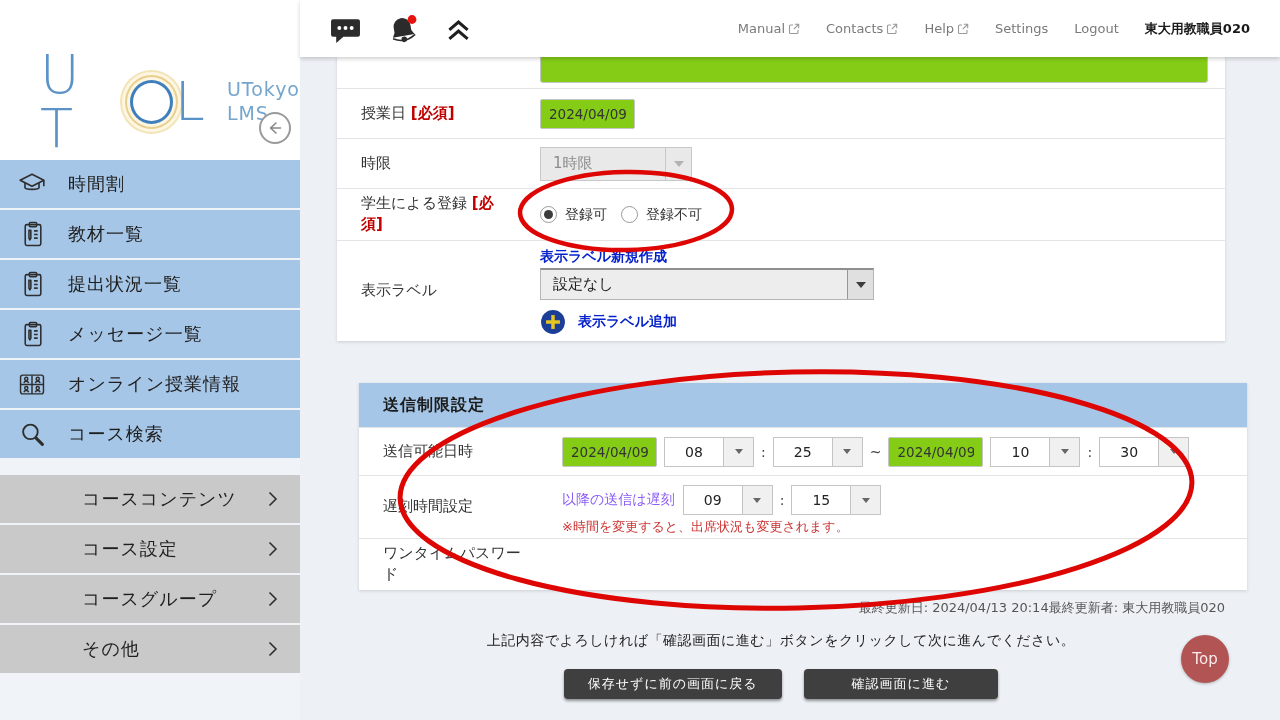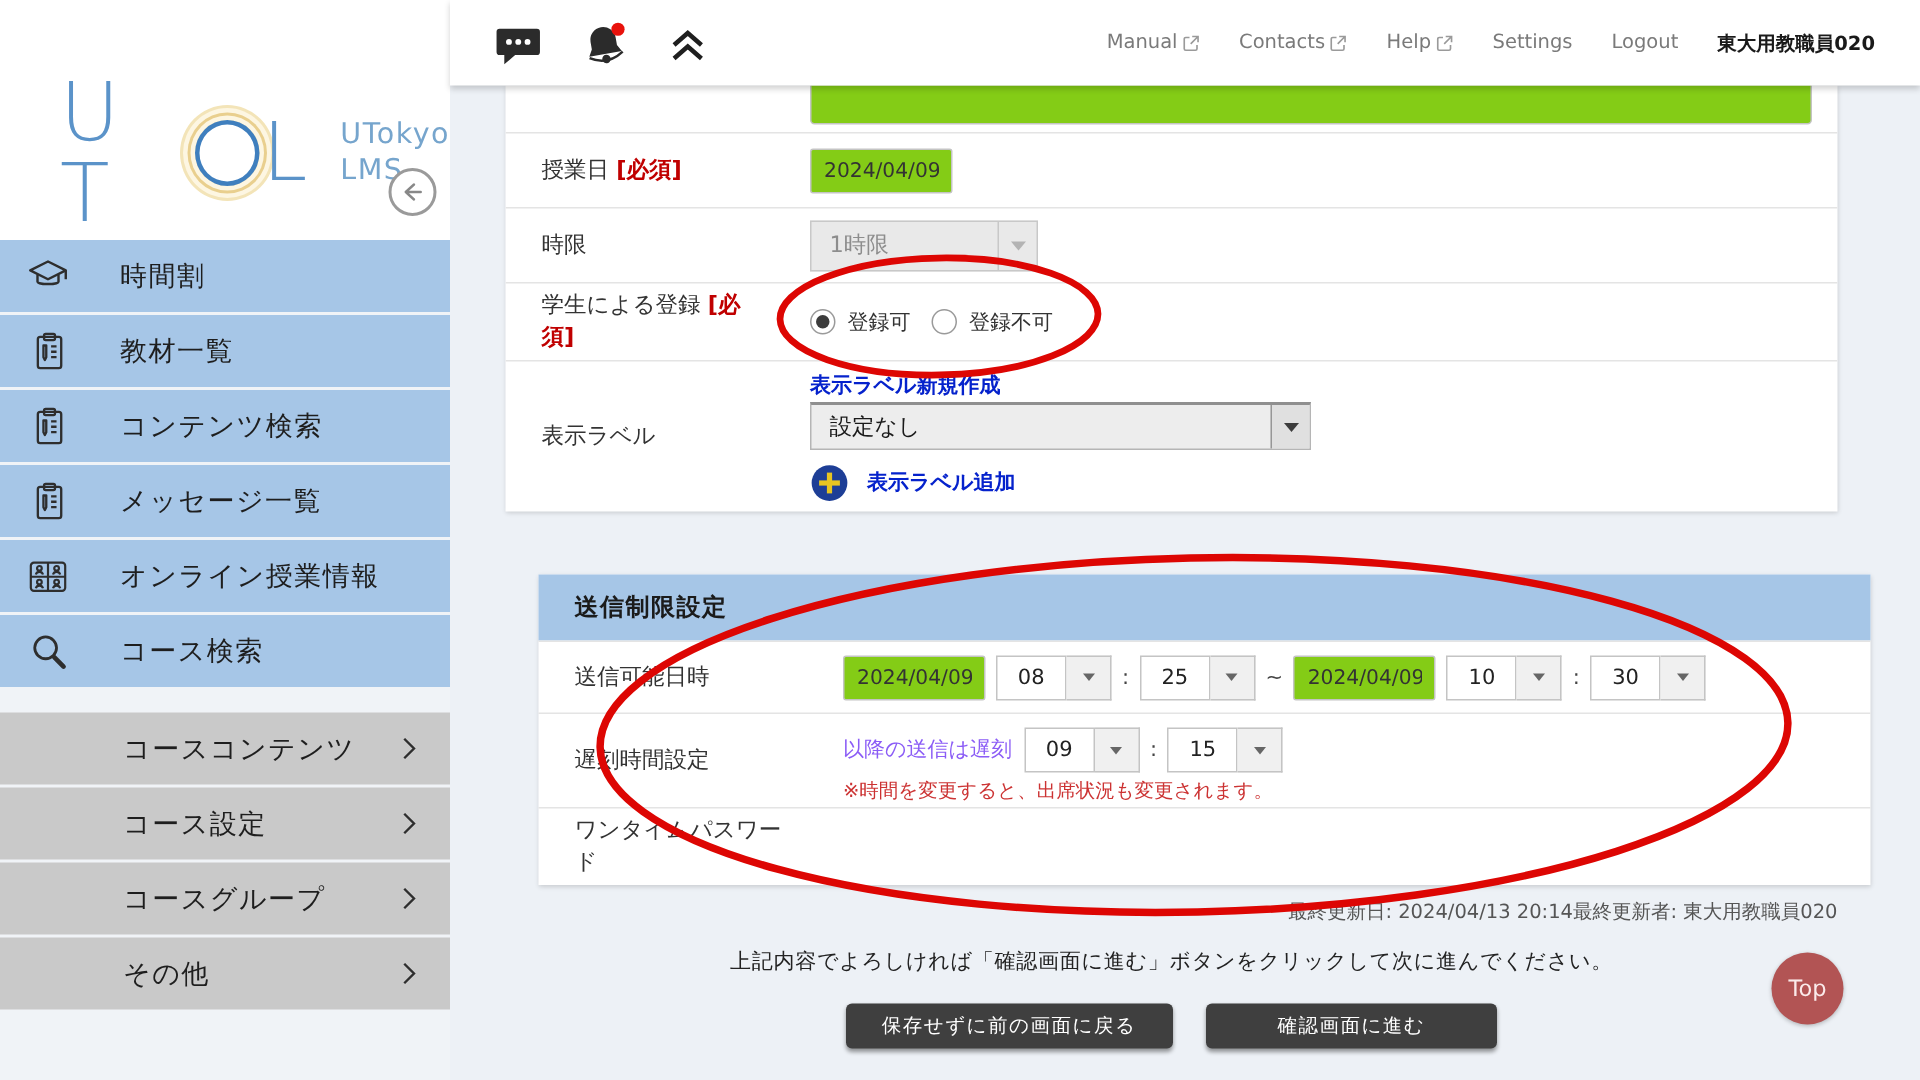--- a/index.html
+++ b/index.html
@@ -13,21 +13,21 @@
   .logo-letters { font-size:54px; font-weight:200; color:#5b93c9; letter-spacing:4px; line-height:1; }
   .logo-o { display:inline-block; width:44px; height:44px; border:3px solid #3f7fbe; border-radius:50%;
             vertical-align:-4px; margin:0 2px;
             box-shadow:0 0 0 3px #fdf6e2, 0 0 0 5px #e9cf8e, 0 0 0 8px #fdf6e2, 0 0 0 10px #f3e4b8; }
   .logo-sub { margin-left:18px; font-size:19px; color:#76a5cd; line-height:1.25; letter-spacing:1px; }
   .collapse-btn { position:absolute; right:9px; top:112px; width:32px; height:32px; border:2px solid #9a9a9a;
             border-radius:50%; background:#fff; display:flex; align-items:center; justify-content:center; cursor:pointer; }
   .side-item { position:relative; height:48px; margin-bottom:2px; background:#a6c6e7;
             display:flex; align-items:center; cursor:pointer; }
   .side-item .s-icon { width:64px; display:flex; justify-content:center; }
-  .side-item .s-label { font-size:18px; color:#1e1e1e; letter-spacing:1px; margin-left:16px; }
+  .side-item .s-label { font-size:18px; color:#1e1e1e; letter-spacing:1px; margin-left:4px; }
   .side-group2 { margin-top:17px; }
   .side-item.gray { background:#c9c9c9; }
   .side-item.gray .s-label { margin-left:82px; }
   .side-item.gray .chev { position:absolute; right:22px; top:16px; }
 
   
   #topbar { position:absolute; left:300px; top:0; width:980px; height:57px; background:#fff;
             box-shadow:0 2px 4px rgba(0,0,0,.18); z-index:6; }
   .tb-icons { position:absolute; left:30px; top:14px; display:flex; align-items:center; gap:26px; }
   .tb-icon { cursor:pointer; }
@@ -69,21 +69,21 @@
   .radio-opt { display:flex; align-items:center; gap:8px; cursor:pointer; }
   .radio-circle { width:17px; height:17px; border:1.5px solid #9a9a9a; border-radius:50%;
             display:flex; align-items:center; justify-content:center; background:#fff; }
   .radio-circle.sel::after { content:""; width:9px; height:9px; border-radius:50%; background:#3c3c3c; display:block; }
   .radio-text { font-size:14px; color:#333; }
 
   .blue-link { color:#0522cc; font-weight:bold; font-size:14px; cursor:pointer; text-decoration:none; }
 
   
   .spin { display:flex; align-items:stretch; height:30px; }
-  .spin .sp-val { width:47px; border:1px solid #c4c4c4; background:#fff; display:flex; align-items:center;
+  .spin .sp-val { width:60px; border:1px solid #c4c4c4; background:#fff; display:flex; align-items:center;
             justify-content:center; font-size:14px; color:#222; }
   .spin .sp-btn { width:30px; border:1px solid #c4c4c4; border-left:none; background:#f0f0f0;
             display:flex; align-items:center; justify-content:center; cursor:pointer; }
   .spin .tri { border-left-width:4px; border-right-width:4px; border-top-width:5px; border-top-color:#666; }
   .sep { font-size:14px; color:#444; margin:0 7px; }
 
   
   .sec-header { height:44px; background:#a6c6e7; display:flex; align-items:center; padding-left:24px;
             font-size:16px; font-weight:bold; color:#1b1b1b; letter-spacing:1px; }
   .warn { color:#c33; font-size:13px; }
@@ -147,21 +147,21 @@
   </div>
   <div class="side-item">
     <span class="s-icon">
       <svg width="25" height="27" viewBox="0 0 24 26" fill="none" stroke="#2e2e2e" stroke-width="1.5" stroke-linejoin="round">
         <rect x="5" y="3.5" width="15" height="20" rx="1.5"></rect>
           <rect x="9" y="1.5" width="7" height="4" rx="1"></rect>
         <path d="M13.5 9.5 h3.5 M13.5 13 h3.5 M13.5 16.5 h3.5"></path>
           <path d="M8.6 9 h1.8 v7.5 l-.9 1.8 -.9 -1.8 Z"></path>
       </svg>
     </span>
-    <span class="s-label">コンテンツ検索</span>
+    <span class="s-label">提出状況一覧</span>
   </div>
   <div class="side-item">
     <span class="s-icon">
       <svg width="25" height="27" viewBox="0 0 24 26" fill="none" stroke="#2e2e2e" stroke-width="1.5" stroke-linejoin="round">
         <rect x="5" y="3.5" width="15" height="20" rx="1.5"></rect>
           <rect x="9" y="1.5" width="7" height="4" rx="1"></rect>
         <path d="M13.5 9.5 h3.5 M13.5 13 h3.5 M13.5 16.5 h3.5"></path>
           <path d="M8.6 9 h1.8 v7.5 l-.9 1.8 -.9 -1.8 Z"></path>
       </svg>
     </span>

